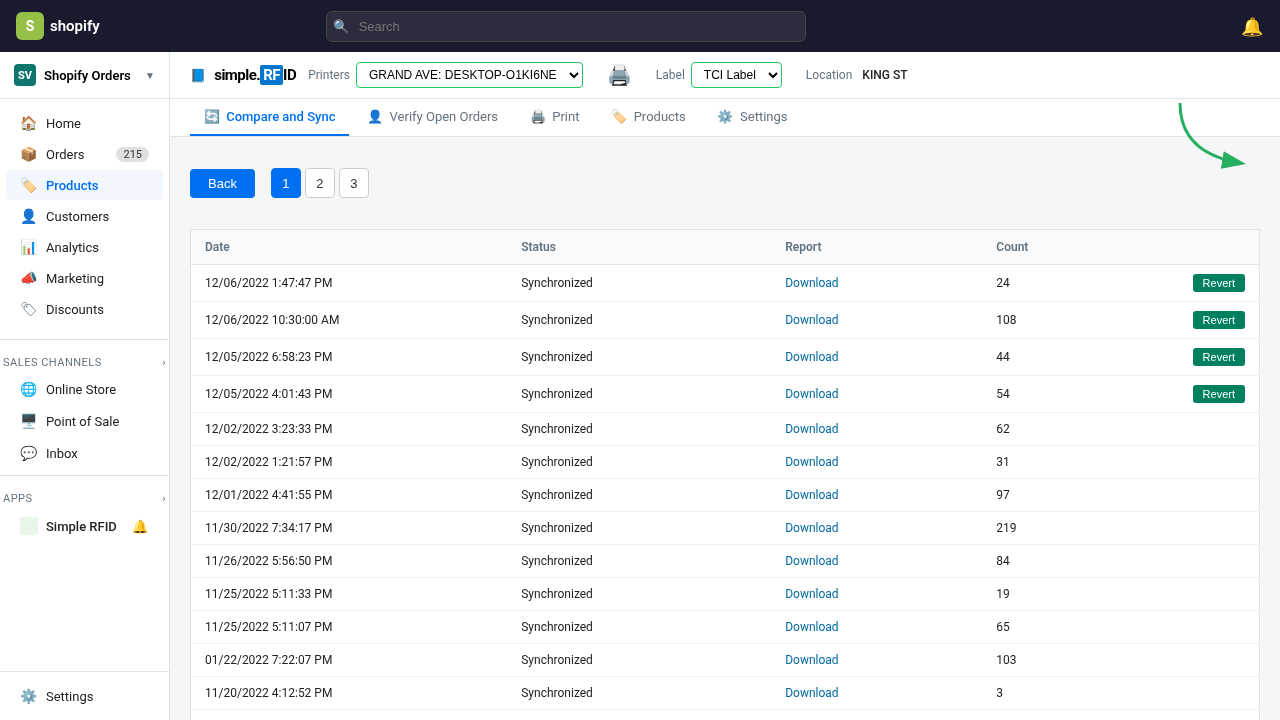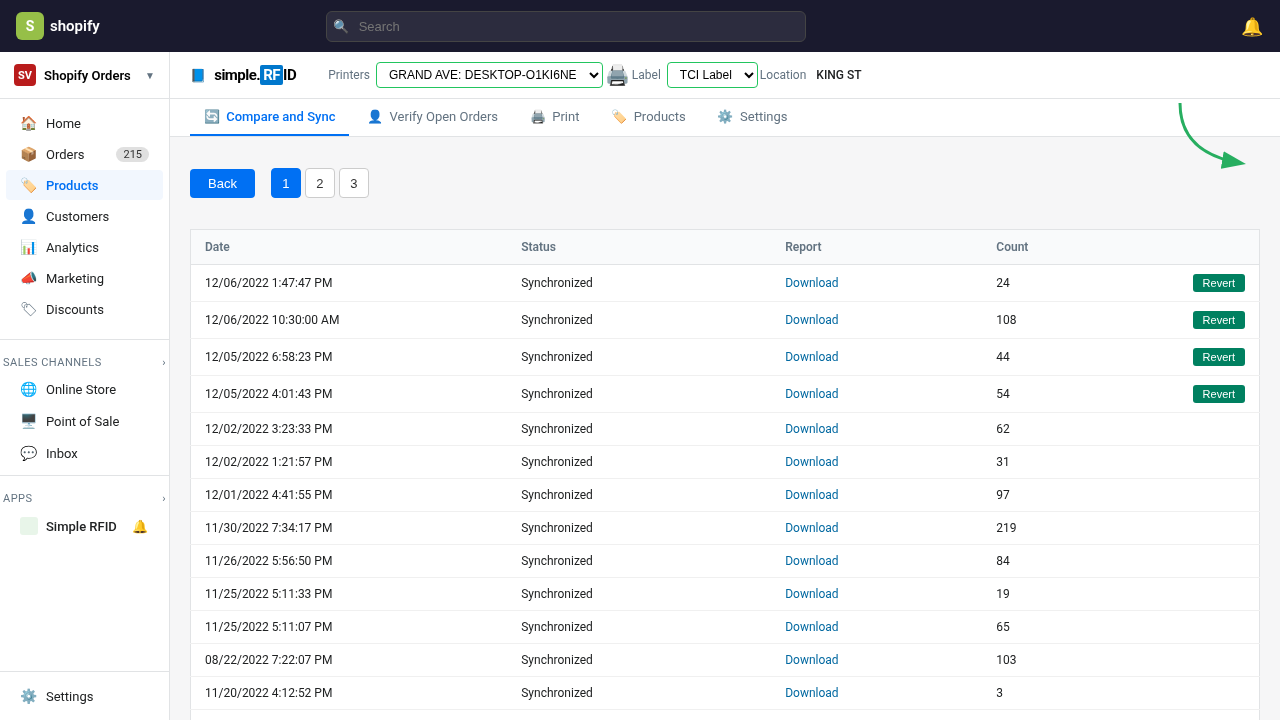--- a/index.html
+++ b/index.html
@@ -13,39 +13,39 @@
     .search-bar input { width: 100%; padding: 7px 12px 7px 32px; border: 1px solid #444; border-radius: 6px; background: #2c2c3e; color: #ccc; font-size: 13px; outline: none; }
     .search-icon-wrap { position: absolute; left: 8px; top: 50%; transform: translateY(-50%); color: #aaa; font-size: 13px; }
     .top-bar-right { margin-left: auto; color: #fff; font-size: 18px; cursor: pointer; }
 
     
     .main-layout { display: flex; flex: 1; overflow: hidden; }
 
     
     .sidebar { width: 170px; min-width: 170px; background: #fff; border-right: 1px solid #e1e3e5; display: flex; flex-direction: column; overflow-y: auto; }
     .sidebar-vendor { display: flex; align-items: center; justify-content: space-between; padding: 12px 14px; border-bottom: 1px solid #e1e3e5; font-weight: 600; font-size: 13px; cursor: pointer; }
-    .sidebar-vendor-icon { width: 22px; height: 22px; background: #b91c1c; border-radius: 4px; color: white; display: flex; align-items: center; justify-content: center; font-size: 11px; font-weight: bold; }
+    .sidebar-vendor-icon { width: 22px; height: 22px; background: #0f766e; border-radius: 4px; color: white; display: flex; align-items: center; justify-content: center; font-size: 11px; font-weight: bold; }
     .sidebar-chevron { font-size: 10px; color: #637381; }
     .sidebar-nav { padding: 8px 0; }
     .sidebar-item { display: flex; align-items: center; gap: 8px; padding: 7px 14px; color: #202223; cursor: pointer; border-radius: 4px; margin: 1px 6px; font-size: 13px; }
     .sidebar-item.active { background: #f2f7fe; color: #0070f3; font-weight: 500; }
     .sidebar-item-icon { font-size: 14px; color: #637381; width: 18px; text-align: center; }
     .sidebar-item-badge { margin-left: auto; background: #e0e0e0; color: #333; border-radius: 10px; padding: 1px 7px; font-size: 11px; }
     .sidebar-section-title { padding: 10px 3px 4px; font-size: 11px; color: #637381; font-weight: 400; text-transform: uppercase; letter-spacing: 0.5px; display: flex; align-items: center; justify-content: space-between; }
     .sidebar-section-chevron { font-size: 11px; }
     .sidebar-divider { border: none; border-top: 1px solid #e1e3e5; margin: 6px 0; }
     .sidebar-bottom { margin-top: auto; padding: 8px 0; border-top: 1px solid #e1e3e5; }
 
     
     .content-area { flex: 1; overflow-y: auto; background: #f6f6f7; }
 
     
     .app-header { background: #fff; border-bottom: 1px solid #e1e3e5; padding: 10px 20px; display: flex; align-items: center; gap: 12px; }
     .app-logo-wrap { display: flex; align-items: center; gap: 8px; }
-    .app-controls { display: flex; align-items: center; gap: 2px; margin-left: 20px; }
+    .app-controls { display: flex; align-items: center; gap: 24px; }
     .control-group { display: flex; align-items: center; gap: 6px; font-size: 12px; color: #637381; }
     .control-select { border: 1px solid #22c55e; border-radius: 4px; padding: 4px 8px; font-size: 12px; background: #fff; cursor: pointer; }
 
     
     .nav-tabs { background: #fff; border-bottom: 1px solid #e1e3e5; padding: 0 20px; display: flex; gap: 4px; }
     .nav-tab { padding: 10px 14px; font-size: 13px; cursor: pointer; color: #637381; border-bottom: 2px solid transparent; display: flex; align-items: center; gap: 6px; }
     .nav-tab.active { color: #0070f3; border-bottom-color: #0070f3; font-weight: 500; }
     .nav-tab-icon { font-size: 13px; }
 
     
@@ -356,21 +356,21 @@
             <tr>
       <td>11/25/2022 5:11:07 PM</td>
       <td class="status-synced">Synchronized</td>
       <td><a class="download-link">Download</a></td>
       <td>65</td>
       <td style="text-align:right;">
         
       </td>
     </tr>
             <tr>
-      <td>08/22/2022 7:22:07 PM</td>
+      <td>01/22/2022 7:22:07 PM</td>
       <td class="status-synced">Synchronized</td>
       <td><a class="download-link">Download</a></td>
       <td>103</td>
       <td style="text-align:right;">
         
       </td>
     </tr>
             <tr>
       <td>11/20/2022 4:12:52 PM</td>
       <td class="status-synced">Synchronized</td>

